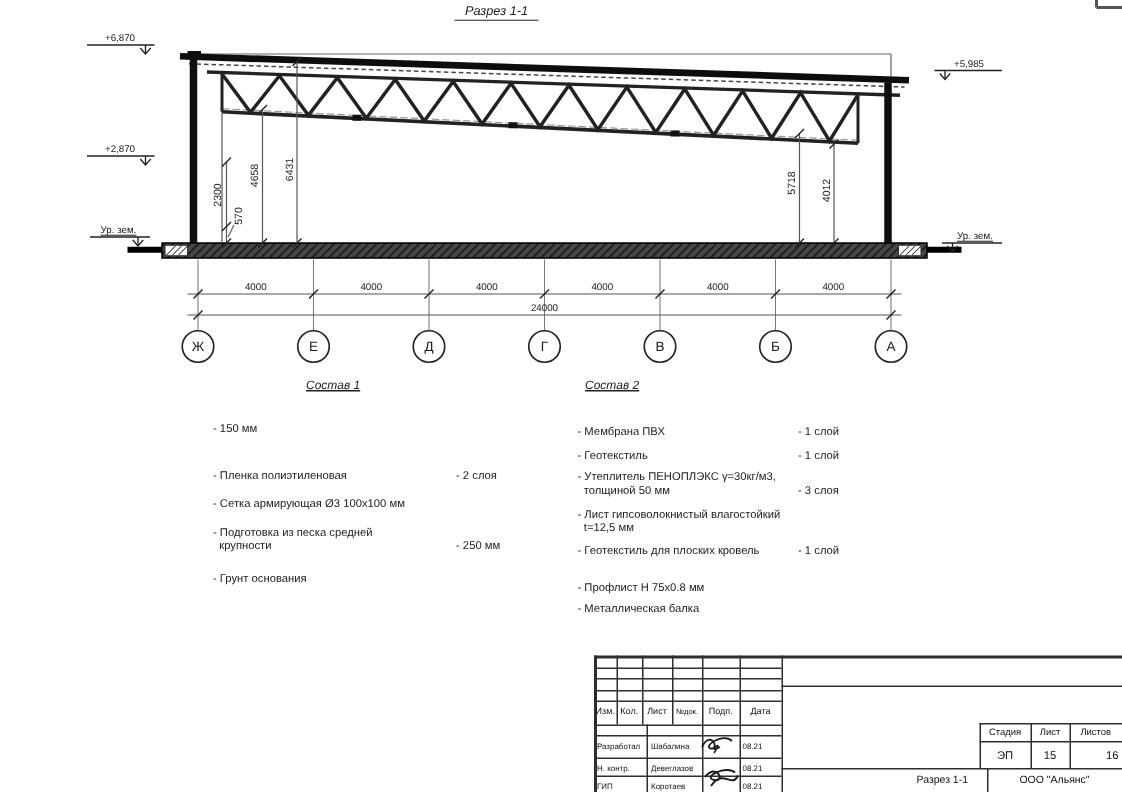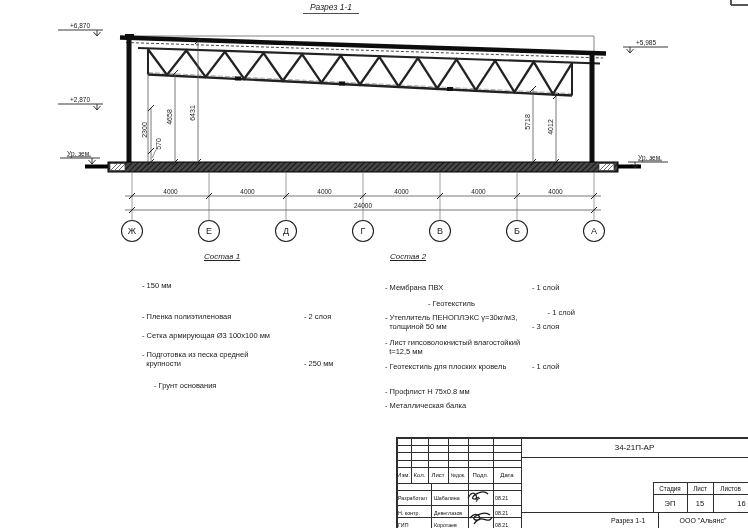--- a/index.html
+++ b/index.html
@@ -214,33 +214,33 @@
   </div>
   <div class="comp-row" style="left:0;top:81px;width:218px;">
     <div class="comp-name" style="width:162px;">- Сетка армирующая Ø3 100х100 мм</div>
     <div class="comp-val"></div>
   </div>
   <div class="comp-row" style="left:0;top:100px;width:218px;">
     <div class="comp-name" style="width:162px;">- Подготовка из песка средней
 &nbsp;&nbsp;крупности</div>
     <div class="comp-val">- 250 мм</div>
   </div>
-  <div class="comp-row" style="left:12px;top:131px;width:218px;">
+  <div class="comp-row" style="left:0;top:131px;width:218px;">
     <div class="comp-name" style="width:162px;">- Грунт основания</div>
     <div class="comp-val"></div>
   </div>
 </div>
 
 <div class="comp" style="left:385px;top:250px;width:190px;">
   <div class="comp-title" style="left:5px;top:2px;">Состав 2</div>
   <div class="comp-row" style="left:0;top:33px;width:190px;">
     <div class="comp-name" style="width:147px;">- Мембрана ПВХ</div>
     <div class="comp-val">- 1 слой</div>
   </div>
-  <div class="comp-row" style="left:0;top:49px;width:190px;flex-direction:column;">
+  <div class="comp-row" style="left:0;top:49px;width:190px;">
     <div class="comp-name" style="width:147px;">- Геотекстиль</div>
     <div class="comp-val">- 1 слой</div>
   </div>
   <div class="comp-row" style="left:0;top:63px;width:190px;">
     <div class="comp-name" style="width:147px;">- Утеплитель ПЕНОПЛЭКС γ=30кг/м3,
 &nbsp;&nbsp;толщиной 50 мм</div>
     <div class="comp-val">- 3 слоя</div>
   </div>
   <div class="comp-row" style="left:0;top:88px;width:190px;">
     <div class="comp-name" style="width:147px;">- Лист гипсоволокнистый влагостойкий
@@ -308,21 +308,20 @@
   <div class="tbt left" style="left:2px;top:82px;width:33px;height:11px;font-size:5.3px;">ГИП</div>
   <div class="tbt left" style="left:38px;top:82px;width:33px;height:11px;font-size:5.3px;">Коротаев</div>
   <div class="tbt left" style="left:99px;top:82px;width:25px;height:11px;font-size:5.3px;">08.21</div>
 
   <svg class="abs" style="left:68px;top:47px;" width="32" height="44" viewBox="0 0 32 44">
     <path d="M4,14 C10,2 16,16 10,15 C4,14 18,4 24,10" stroke="#1a1a1a" stroke-width="1.2" fill="none"></path>
     <path d="M12,18 C20,6 6,20 16,14" stroke="#1a1a1a" stroke-width="1" fill="none"></path>
     <path d="M6,34 C14,24 20,38 12,36 C4,34 20,26 26,31 M10,40 C18,28 24,42 28,33" stroke="#1a1a1a" stroke-width="1.3" fill="none"></path>
   </svg>
 
-  <div class="tbt" style="left:125px;top:2px;width:227px;height:16px;font-size:8px;">34-21П-АР</div>
 
   <div class="tbt" style="left:257px;top:46px;width:34px;height:11px;font-size:6.3px;">Стадия</div>
   <div class="tbt" style="left:291px;top:46px;width:26px;height:11px;font-size:6.3px;">Лист</div>
   <div class="tbt" style="left:317px;top:46px;width:35px;height:11px;font-size:6.3px;">Листов</div>
   <div class="tbt" style="left:257px;top:58px;width:34px;height:16px;font-size:7.5px;">ЭП</div>
   <div class="tbt" style="left:291px;top:58px;width:26px;height:16px;font-size:7.5px;">15</div>
   <div class="tbt" style="left:328px;top:58px;width:35px;height:16px;font-size:7.5px;">16</div>
 
   <div class="tbt left" style="left:125px;top:76px;width:137px;height:15px;font-size:7px;padding-left:90px;box-sizing:border-box;">Разрез 1-1</div>
   <div class="tbt" style="left:262px;top:76px;width:90px;height:15px;font-size:7px;">ООО "Альянс"</div>

